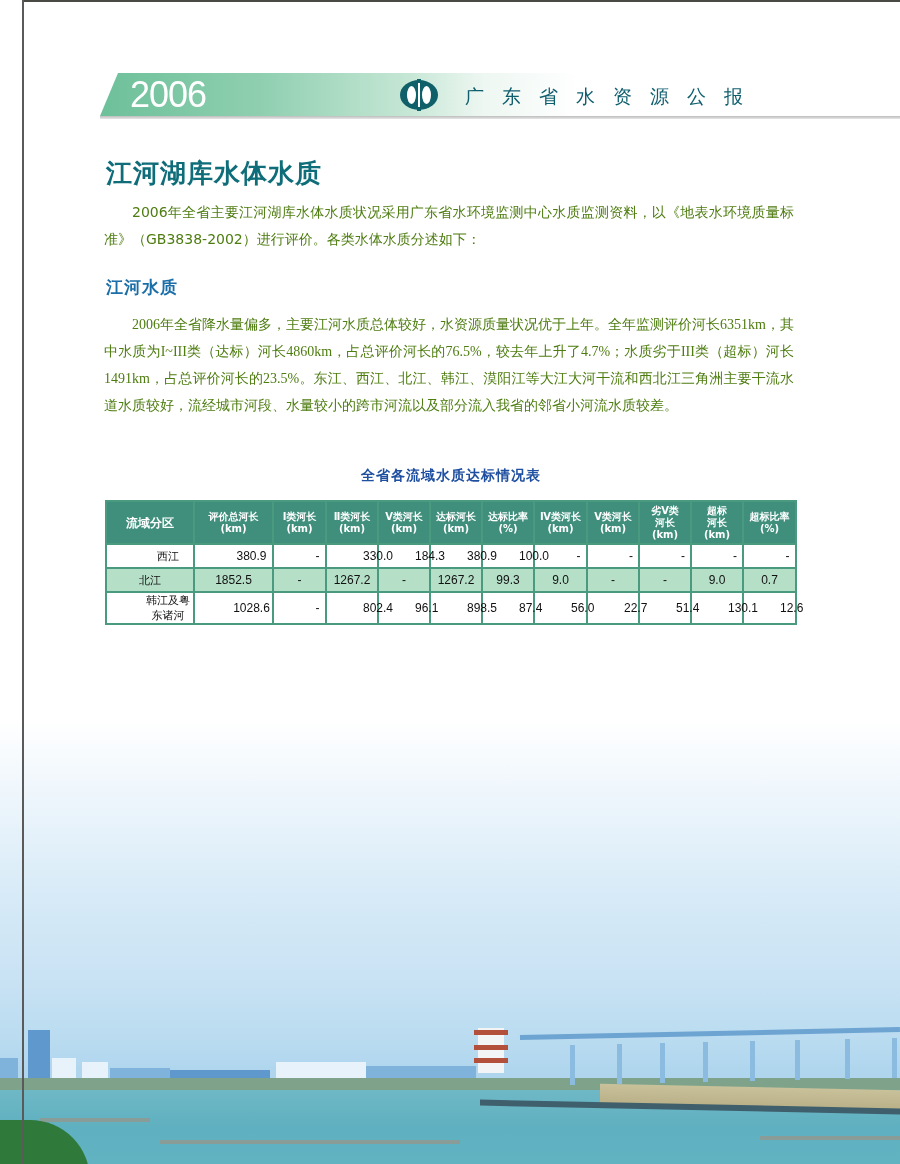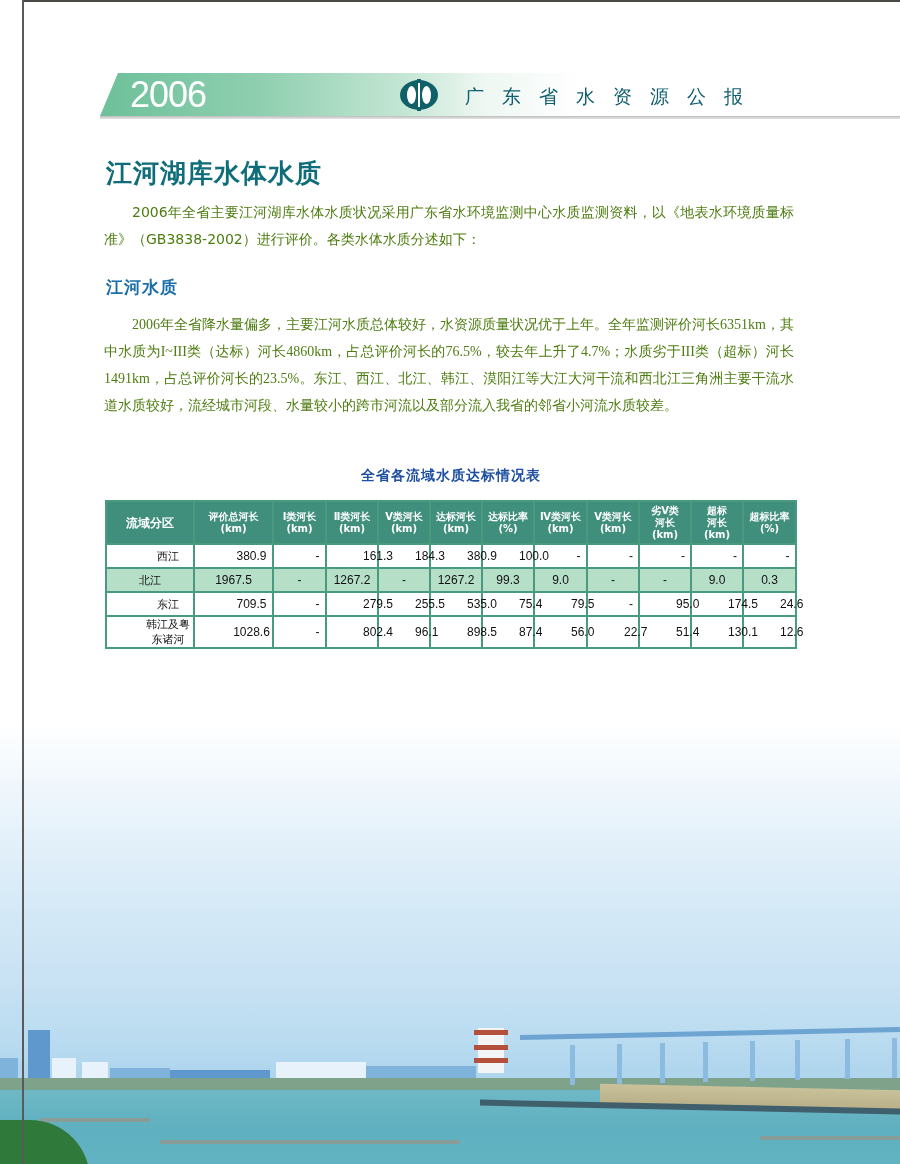--- a/index.html
+++ b/index.html
@@ -169,57 +169,43 @@
       <th><span>劣Ⅴ类</span><br><span>河长</span><br><span>(km)</span></th>
       <th><span>超标</span><br><span>河长</span><br><span>(km)</span></th>
       <th><span>超标比率</span><br><span>(%)</span></th>
     </tr>
   </thead>
   <tbody>
     <tr class="odd">
       <td class="name">西江</td>
       <td>380.9</td>
       <td>-</td>
-      <td>161.3</td>
+      <td>330.0</td>
       <td>184.3</td>
       <td>380.9</td>
       <td>100.0</td>
       <td>-</td>
       <td>-</td>
       <td>-</td>
       <td>-</td>
       <td>-</td>
     </tr>
     <tr class="even">
       <td class="name">北江</td>
-      <td>1967.5</td>
+      <td>1852.5</td>
       <td>-</td>
       <td>1267.2</td>
       <td>-</td>
       <td>1267.2</td>
       <td>99.3</td>
       <td>9.0</td>
       <td>-</td>
       <td>-</td>
       <td>9.0</td>
-      <td>0.3</td>
-    </tr>
-    <tr class="odd">
-      <td class="name">东江</td>
-      <td>709.5</td>
-      <td>-</td>
-      <td>279.5</td>
-      <td>255.5</td>
-      <td>535.0</td>
-      <td>75.4</td>
-      <td>79.5</td>
-      <td>-</td>
-      <td>95.0</td>
-      <td>174.5</td>
-      <td>24.6</td>
+      <td>0.7</td>
     </tr>
     <tr class="odd">
       <td class="name">韩江及粤东诸河</td>
       <td>1028.6</td>
       <td>-</td>
       <td>802.4</td>
       <td>96.1</td>
       <td>898.5</td>
       <td>87.4</td>
       <td>56.0</td>

